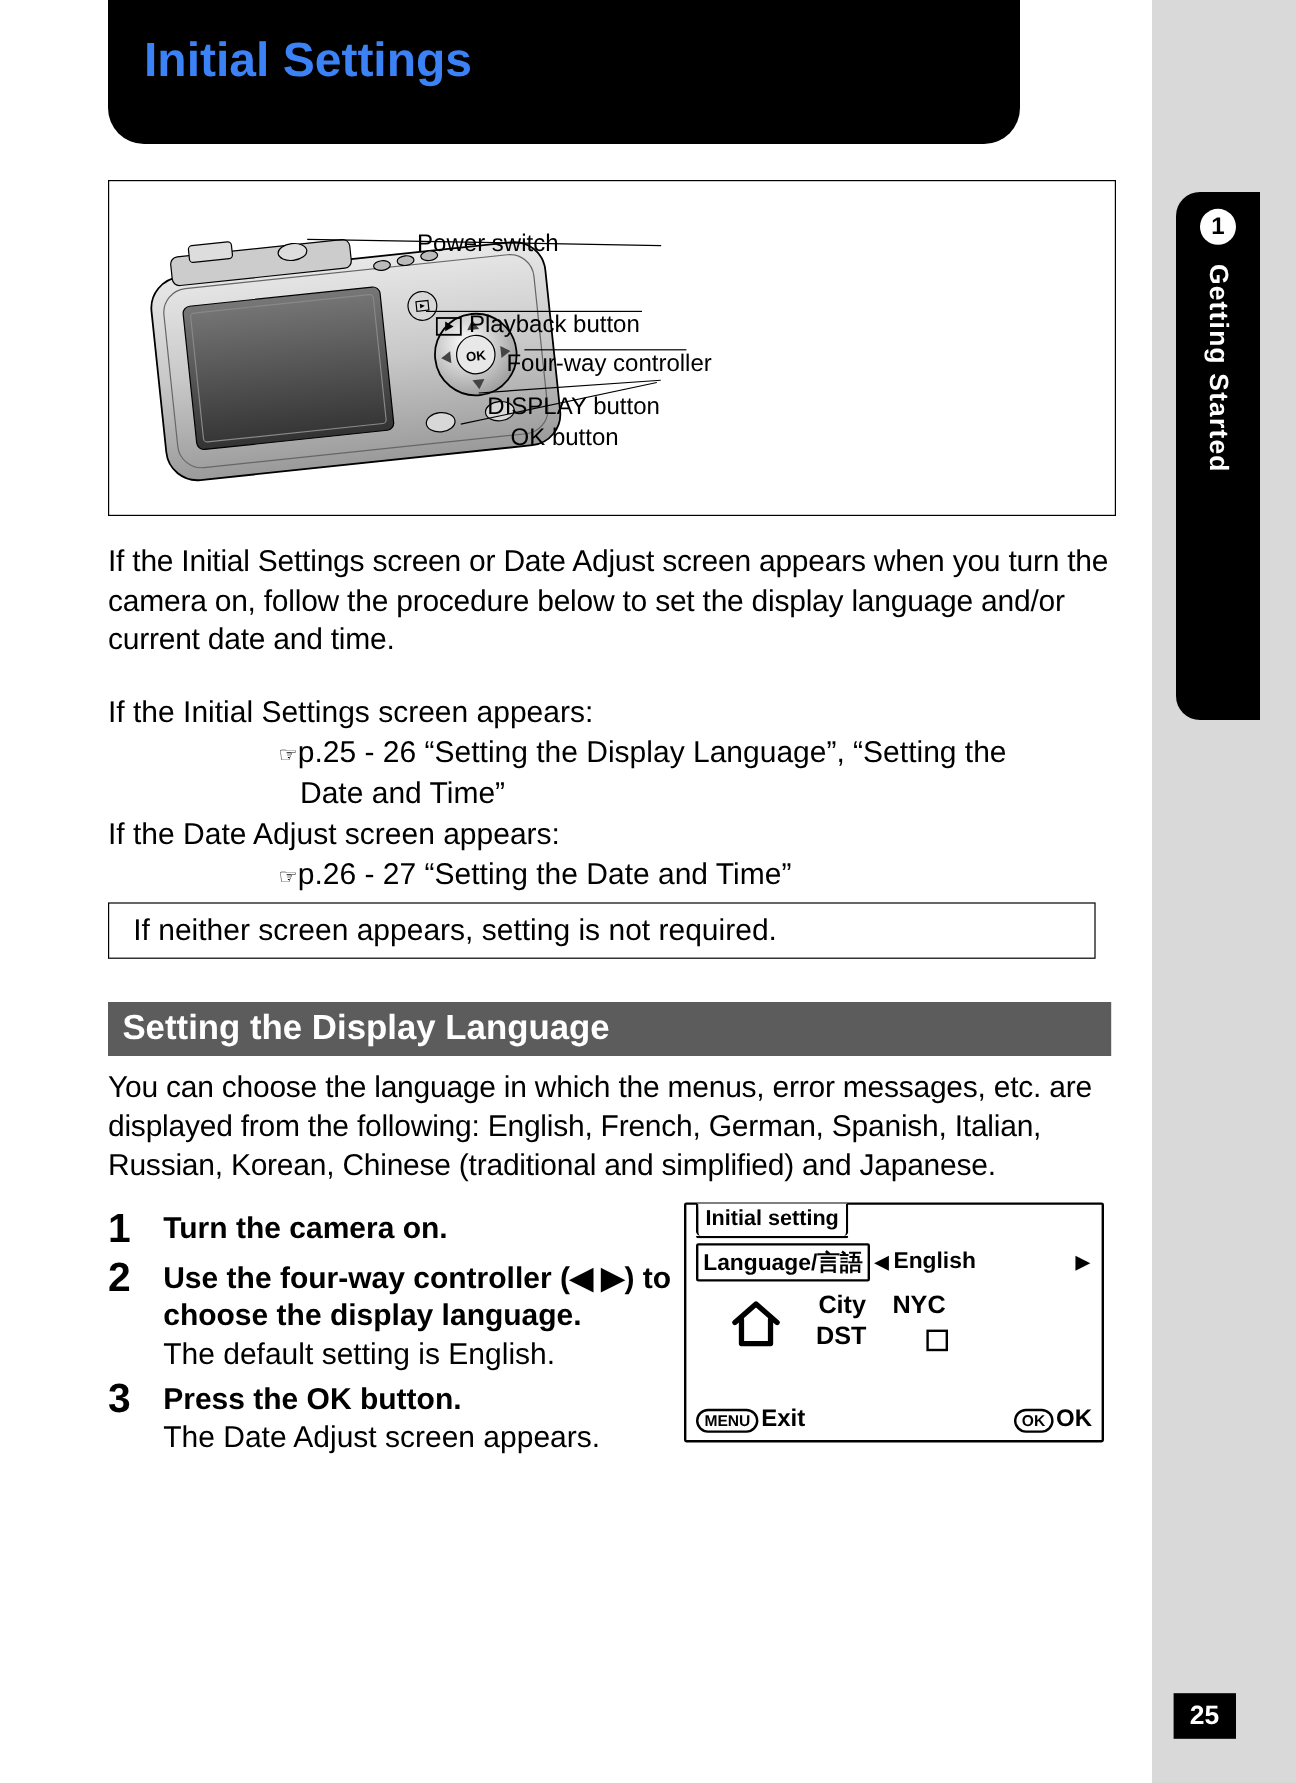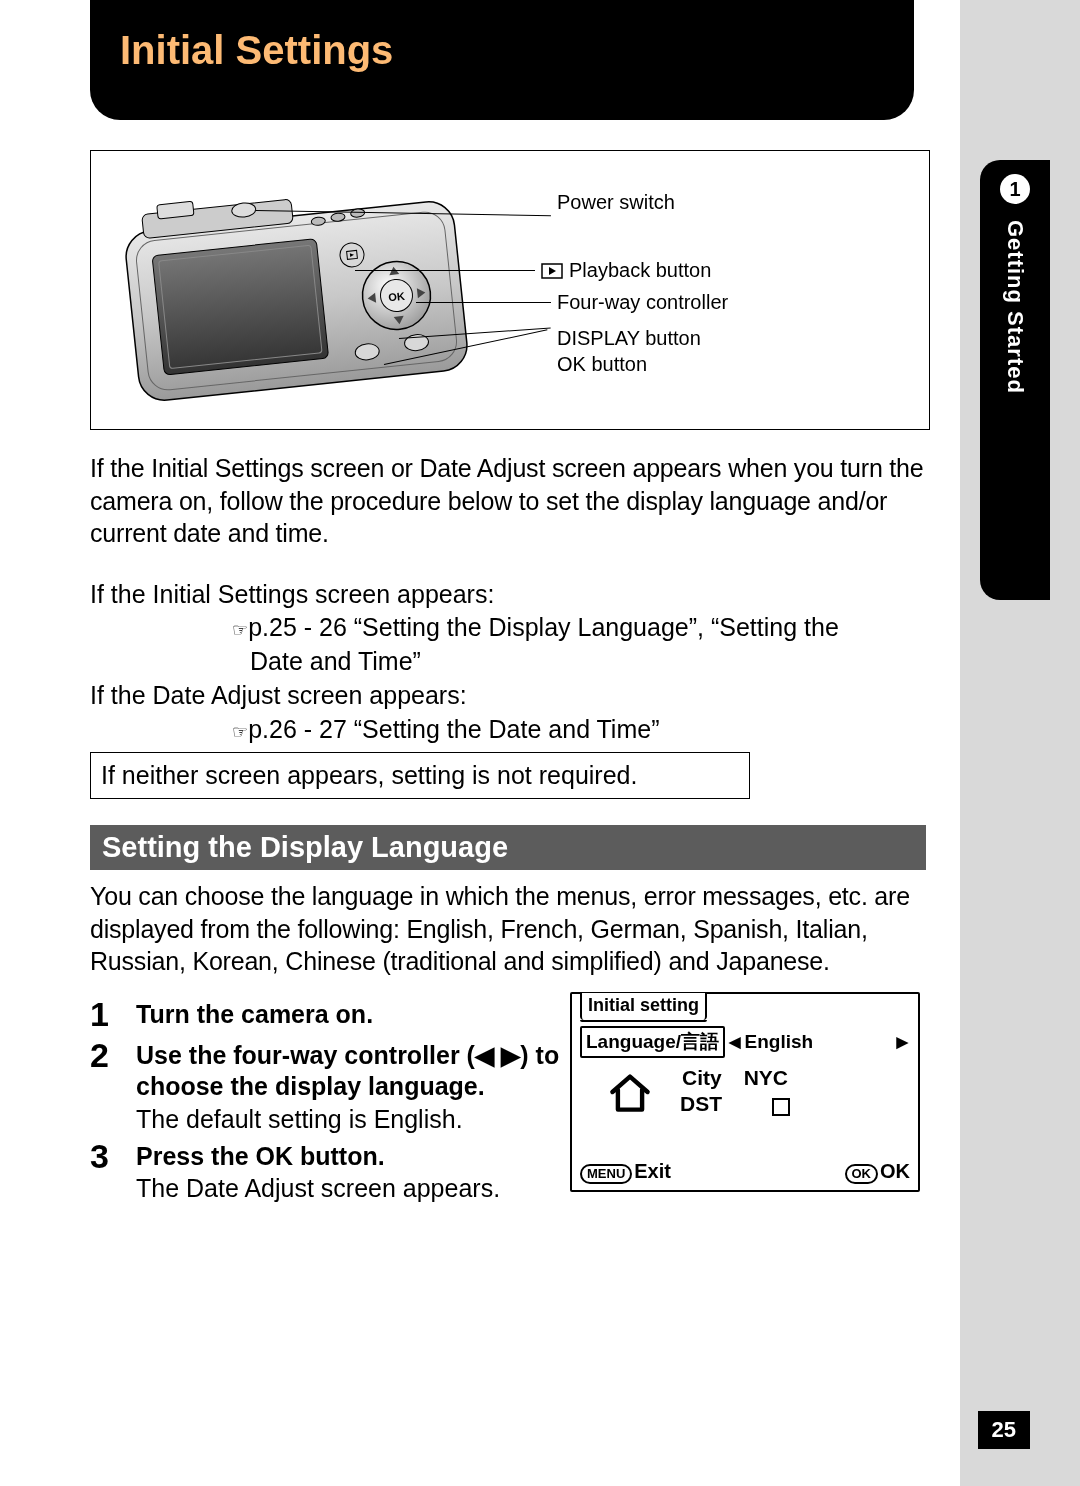--- a/index.html
+++ b/index.html
@@ -58,26 +58,26 @@
     writing-mode: vertical-rl;
     text-orientation: mixed;
     font-weight: bold;
     font-size: 22px;
     letter-spacing: 1px;
   }
   .title-tab {
     position: absolute;
     left: 90px;
     top: 0;
-    width: 824px;
+    width: 760px;
     height: 120px;
     background: #000;
     border-bottom-left-radius: 30px;
     border-bottom-right-radius: 30px;
-    color: #fdba74;
+    color: #3b82f6;
     font-weight: bold;
     font-size: 40px;
     padding: 28px 30px 0 30px;
   }
   .content {
     position: absolute;
     left: 90px;
     top: 150px;
     width: 840px;
   }
@@ -93,20 +93,21 @@
     position: absolute;
     left: 20px;
     top: 20px;
   }
   .label-line {
     position: absolute;
     font-size: 20px;
     color: #000;
     display: flex;
     align-items: center;
+    flex-direction: column;
   }
   .leader {
     display: inline-block;
     border-top: 1px solid #000;
     vertical-align: middle;
   }
   .intro {
     font-size: 25px;
     line-height: 1.3;
     margin-bottom: 28px;
@@ -120,25 +121,25 @@
   .ref-indent {
     padding-left: 160px;
     text-indent: -18px;
     max-width: 770px;
   }
   .ref-icon {
     font-size: 18px;
   }
   .note-box {
     border: 1px solid #000;
-    padding: 8px 10px;
-    font-size: 25px;
-    width: 660px;
+    padding: 8px 20px;
+    font-size: 25px;
+    width: 823px;
     margin-top: 6px;
-    margin-bottom: 26px;
+    margin-bottom: 36px;
   }
   .section-bar {
     background: #5c5c5c;
     color: #fff;
     font-weight: bold;
     font-size: 29px;
     padding: 6px 12px;
     width: 836px;
     margin-bottom: 10px;
   }

